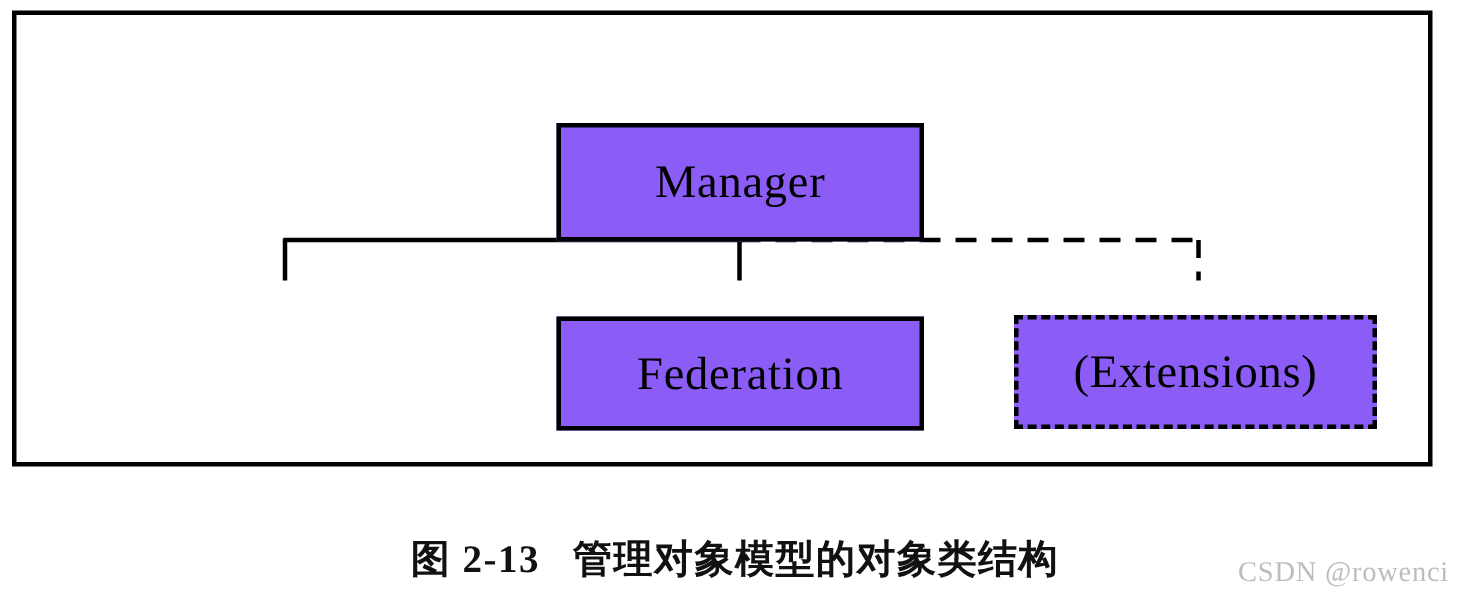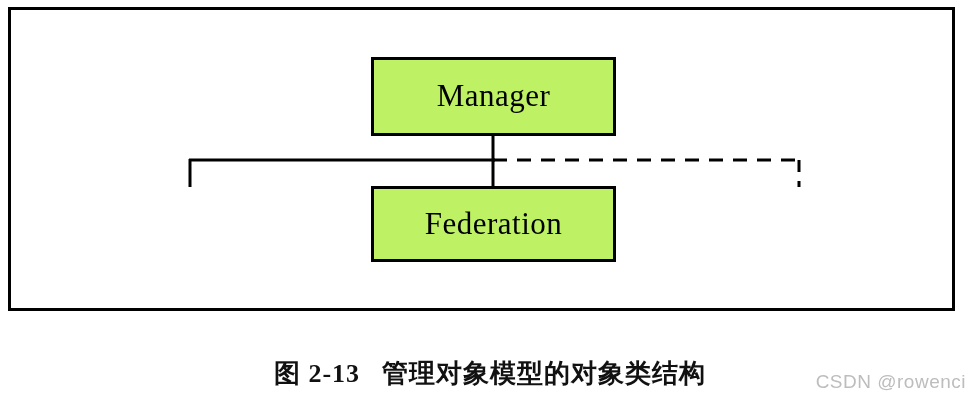--- a/index.html
+++ b/index.html
@@ -26,25 +26,26 @@
     height: 304px;
     border: 3px solid #000000;
     box-sizing: border-box;
     background: #ffffff;
   }
 
   
   .class-box {
     position: absolute;
     box-sizing: border-box;
-    background: #bef264;
+    background: #8b5cf6;
     display: flex;
     align-items: center;
     justify-content: center;
     z-index: 3;
+    margin-top: 25px;
   }
   .class-box .box-label {
     font-family: "Liberation Serif", "DejaVu Serif", serif;
     font-size: 31px;
     line-height: 1;
     letter-spacing: 0.5px;
     color: #000000;
     white-space: nowrap;
     margin-top: -2px;
   }
@@ -106,21 +107,21 @@
     color: #111111;
     letter-spacing: 1px;
   }
   #caption .cap-number { margin-right: 22px; font-family: Liberation Serif, serif; }
 
   
   #watermark {
     position: absolute;
     right: 14px;
     top: 371px;
-    font-family: Liberation Sans, sans-serif;
+    font-family: Liberation Serif, serif;
     font-size: 19px;
     color: #bdbdbd;
     letter-spacing: 0.5px;
     white-space: nowrap;
   }
 </style>
 </head>
 <body>
 
 <div id="figure-frame">
@@ -142,20 +143,23 @@
 
   <div class="class-box solid-box" id="box-manager">
     <span class="box-label">Manager</span>
   </div>
 
 
   <div class="class-box solid-box" id="box-federation">
     <span class="box-label">Federation</span>
   </div>
 
+  <div class="class-box dashed-box" id="box-extensions">
+    <span class="box-label">(Extensions)</span>
+  </div>
 
 </div>
 
 <div id="caption">
   <span class="cap-number">图 2-13</span><span class="cap-title">管理对象模型的对象类结构</span>
 </div>
 
 <div id="watermark">CSDN @rowenci</div>
 
 </body></html>

